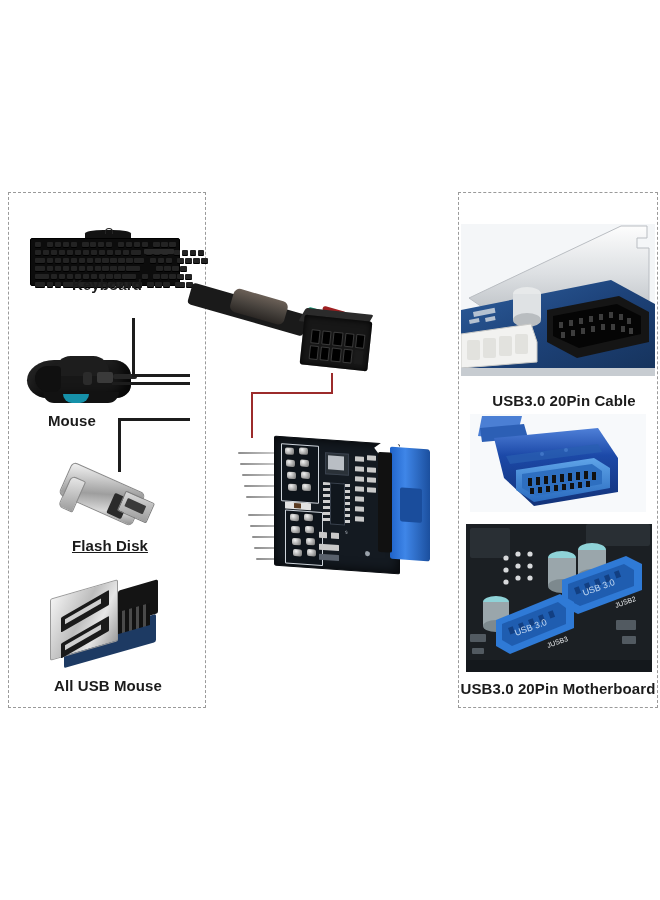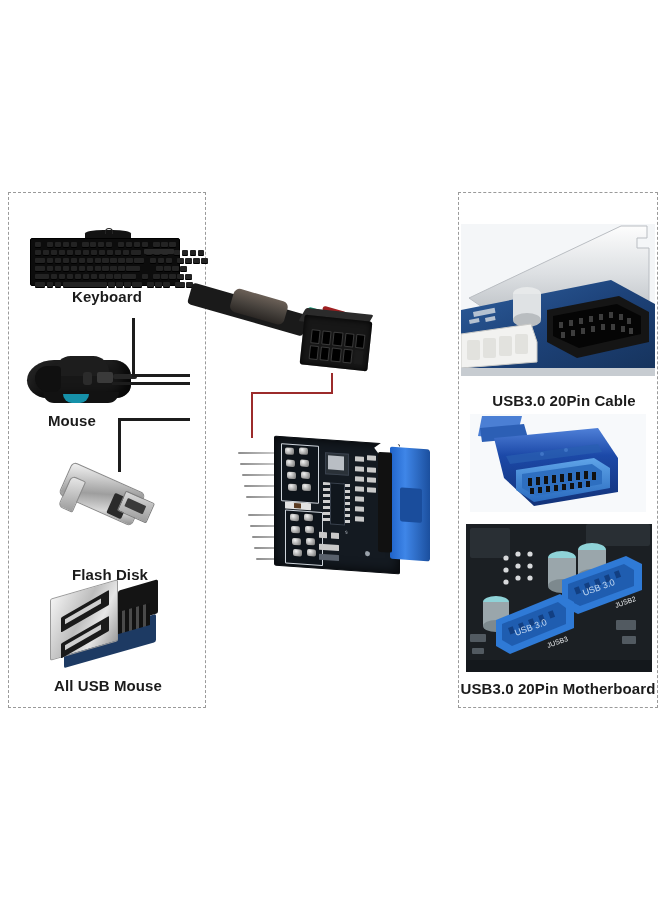--- a/index.html
+++ b/index.html
@@ -259,41 +259,41 @@
           <i class="key"></i>
           <i class="key"></i>
           <i class="key"></i>
         <i class="key g"></i>
           <i class="key w2"></i>
           <i class="key"></i>
       </div>
       <div class="kb-pad"></div>
     </div>
   </div>
-  <div class="caption" style="left:8px;top:288px;width:198px;">Keyboard</div>
+  <div class="caption" style="left:8px;top:276px;width:198px;">Keyboard</div>
 
   <div class="mouse">
     <div class="m-body"></div>
     <div class="m-hump"></div>
     <div class="m-btn"></div>
     <div class="m-wheel"></div>
     <div class="m-wheel2"></div>
     <div class="m-base"></div>
     <div class="m-glow"></div>
     <div class="m-tail"></div>
   </div>
   <div class="caption" style="left:8px;top:412px;width:128px;">Mouse</div>
 
   <div class="fd">
     <div class="fd-body"></div>
     <div class="fd-cap"></div>
     <div class="fd-neck"></div>
     <div class="fd-plug"></div>
   </div>
-  <div class="caption" style="left:30px;top:566px;width:160px;">Flash Disk</div>
+  <div class="caption" style="left:30px;top:537px;width:160px;text-decoration:underline;">Flash Disk</div>
 
   <div class="usbdev">
     <div class="ud-pcb"></div>
     <div class="ud-hdr"></div>
     <div class="ud-pins"></div>
     <div class="ud-metal">
       <div class="ud-slot a"></div>
       <div class="ud-slot b"></div>
     </div>
   </div>

